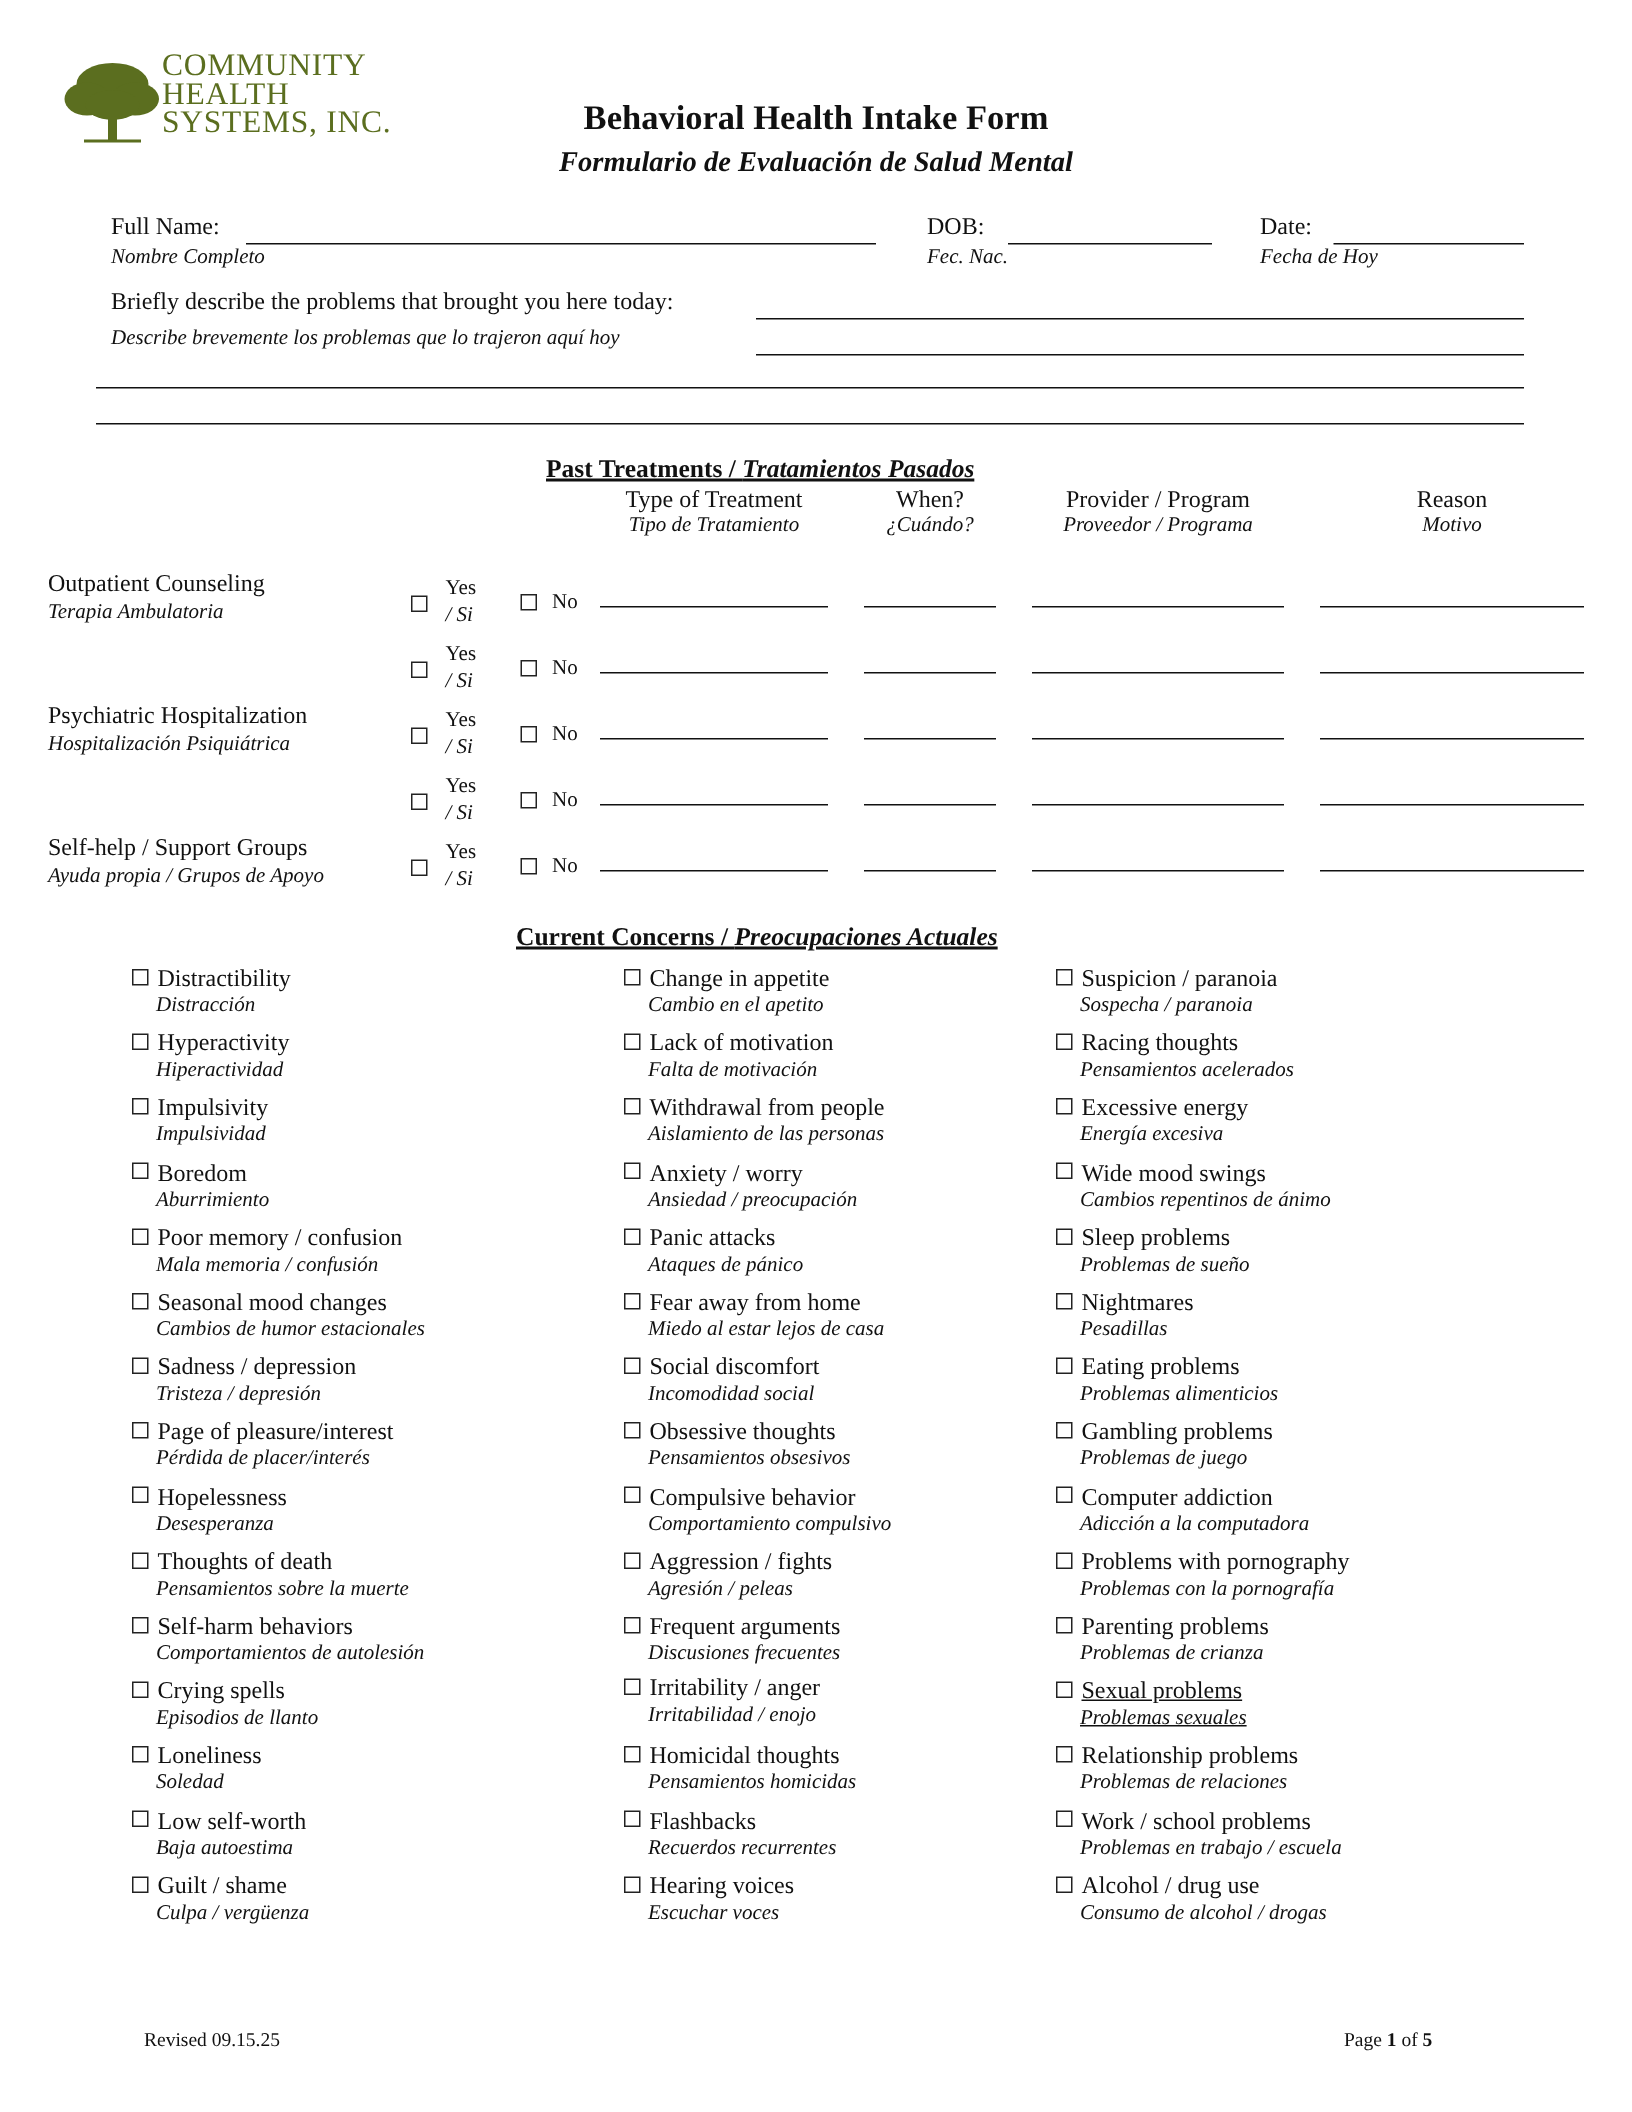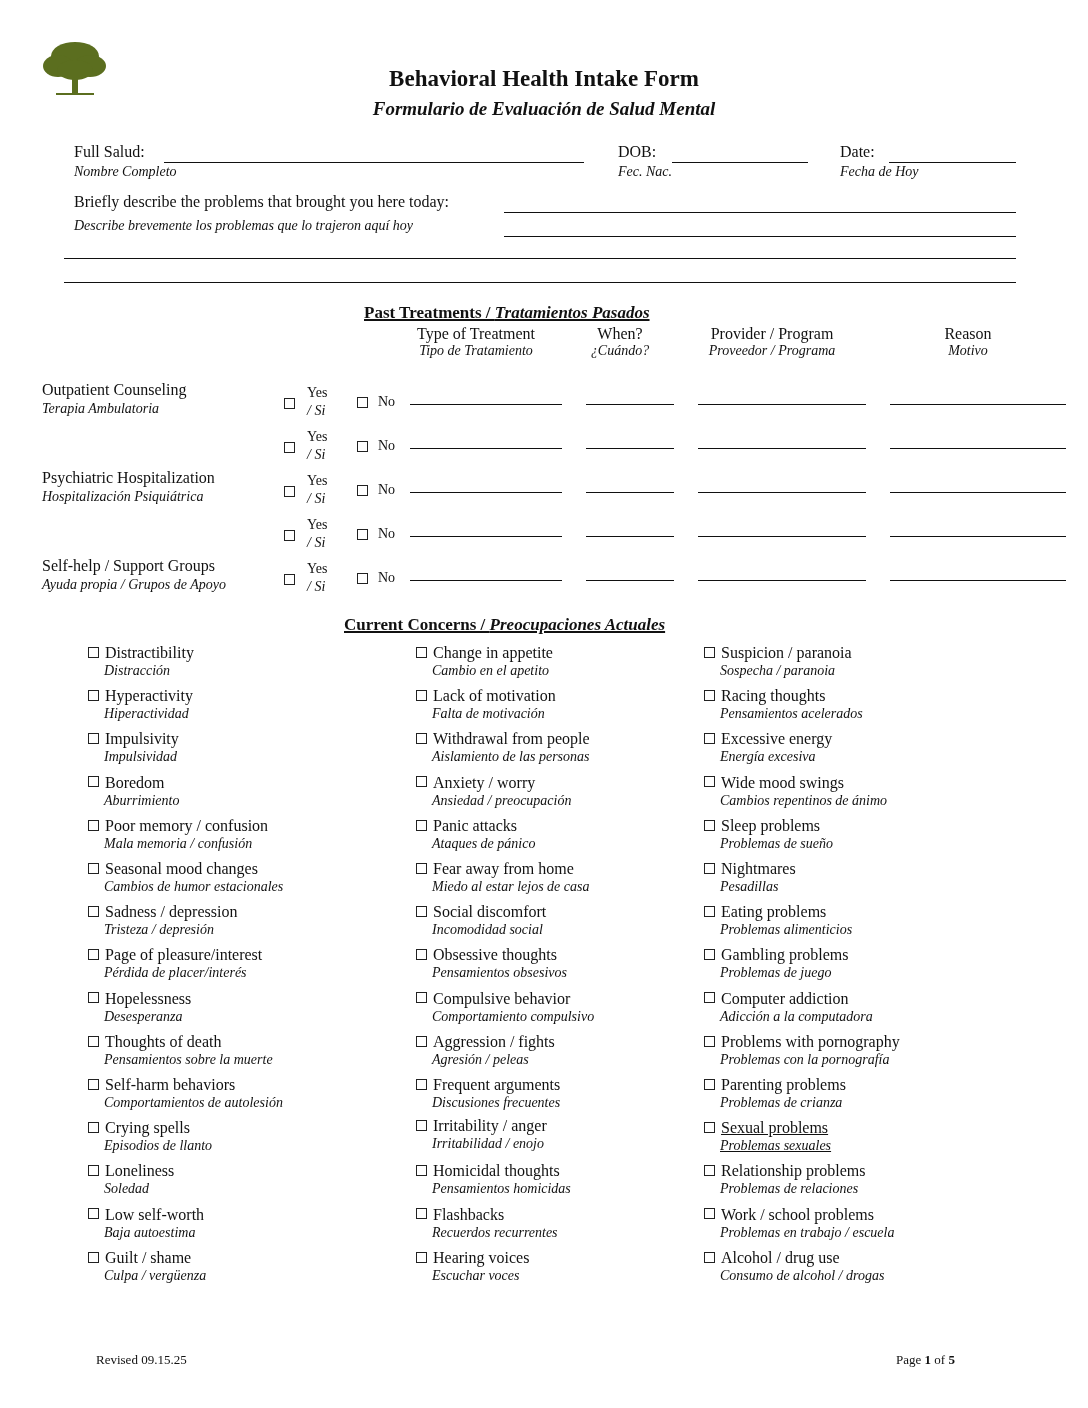--- a/index.html
+++ b/index.html
@@ -9,21 +9,21 @@
   .logo { left:42px; top:32px; width:240px; height:70px; }
   .logo-text { position:absolute; left:66px; top:2px; color:#5b6e1f; font-family:"Liberation Serif",serif; font-size:21px; line-height:19px; letter-spacing:0.5px; }
   .title { left:0; width:1088px; top:66px; text-align:center; font-weight:bold; font-size:23px; }
   .subtitle { left:0; width:1088px; top:98px; text-align:center; font-weight:bold; font-style:italic; font-size:19px; }
   .lbl { font-size:16px; }
   .sub { font-size:14px; font-style:italic; }
   .line { position:absolute; border-bottom:1.3px solid #111; height:0; }
   .sec-h { font-weight:bold; font-size:17px; text-decoration:underline; text-decoration-thickness:1.5px; }
   .col-h { position:absolute; text-align:center; font-size:16px; }
   .col-h .s { display:block; font-size:14px; font-style:italic; }
-  .tr-row { position:absolute; left:32px; width:1040px; height:44px;margin-left:10px; }
+  .tr-row { position:absolute; left:32px; width:1040px; height:44px; }
   .tr-label { position:absolute; left:0; top:0; font-size:16px; line-height:20px; }
   .tr-label .s { display:block; font-size:14px; font-style:italic; line-height:18px; }
   .cb { display:inline-block; width:9px; height:9px; border:1px solid #222; vertical-align:middle; }
   .yes { position:absolute; left:265px; top:4px; font-size:14px; line-height:18px; }
   .yes .cbwrap { position:absolute; left:-23px; top:10px; }
   .no { position:absolute; left:315px; top:14px; font-size:14px; }
   .no .cb { margin-right:10px; }
   .concern { position:absolute; font-size:16px; line-height:19px; }
   .concern .s { display:block; padding-left:16px; font-size:14px; font-style:italic; line-height:18px; }
   .concern .cb { margin-right:6px; position:relative; top:-2px; }
@@ -36,26 +36,31 @@
   <svg width="66" height="62" viewBox="0 0 66 62" style="position:absolute;left:0;top:4px;">
     <g fill="#5b6e1f">
       <ellipse cx="33" cy="20" rx="24" ry="14"></ellipse>
       <ellipse cx="16" cy="30" rx="15" ry="11"></ellipse>
       <ellipse cx="48" cy="30" rx="16" ry="11"></ellipse>
       <ellipse cx="33" cy="34" rx="18" ry="10"></ellipse>
       <rect x="30" y="36" width="6" height="22"></rect>
       <rect x="14" y="57" width="38" height="2"></rect>
     </g>
   </svg>
+  <div class="logo-text">
+    <div>COMMUNITY</div>
+    <div>HEALTH</div>
+    <div>SYSTEMS, INC.</div>
+  </div>
 </div>
 
 <div class="abs title">Behavioral Health Intake Form</div>
 <div class="abs subtitle">Formulario de Evaluación de Salud Mental</div>
 
-<div class="abs lbl" style="left:74px;top:143px;">Full Salud:</div>
+<div class="abs lbl" style="left:74px;top:143px;">Full Name:</div>
 <div class="abs sub" style="left:74px;top:164px;">Nombre Completo</div>
 <div class="line" style="left:164px;top:148px;width:420px;height:14px;"></div>
 
 <div class="abs lbl" style="left:618px;top:143px;">DOB:</div>
 <div class="abs sub" style="left:618px;top:164px;">Fec. Nac.</div>
 <div class="line" style="left:672px;top:148px;width:136px;height:14px;"></div>
 
 <div class="abs lbl" style="left:840px;top:143px;">Date:</div>
 <div class="abs sub" style="left:840px;top:164px;">Fecha de Hoy</div>
 <div class="line" style="left:889px;top:148px;width:127px;height:14px;"></div>

